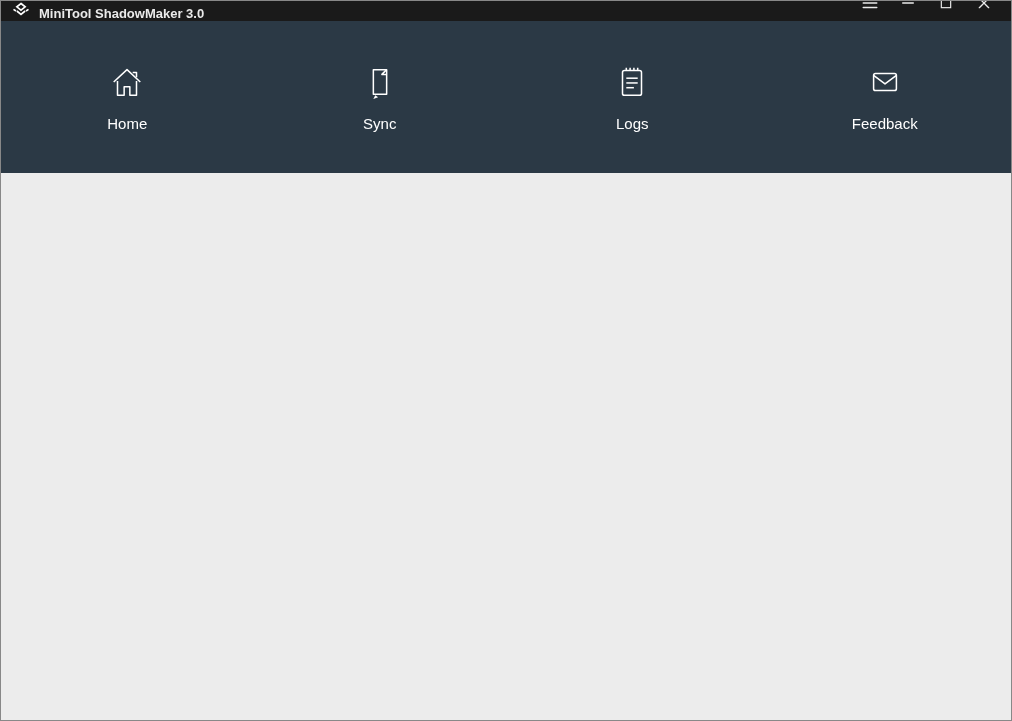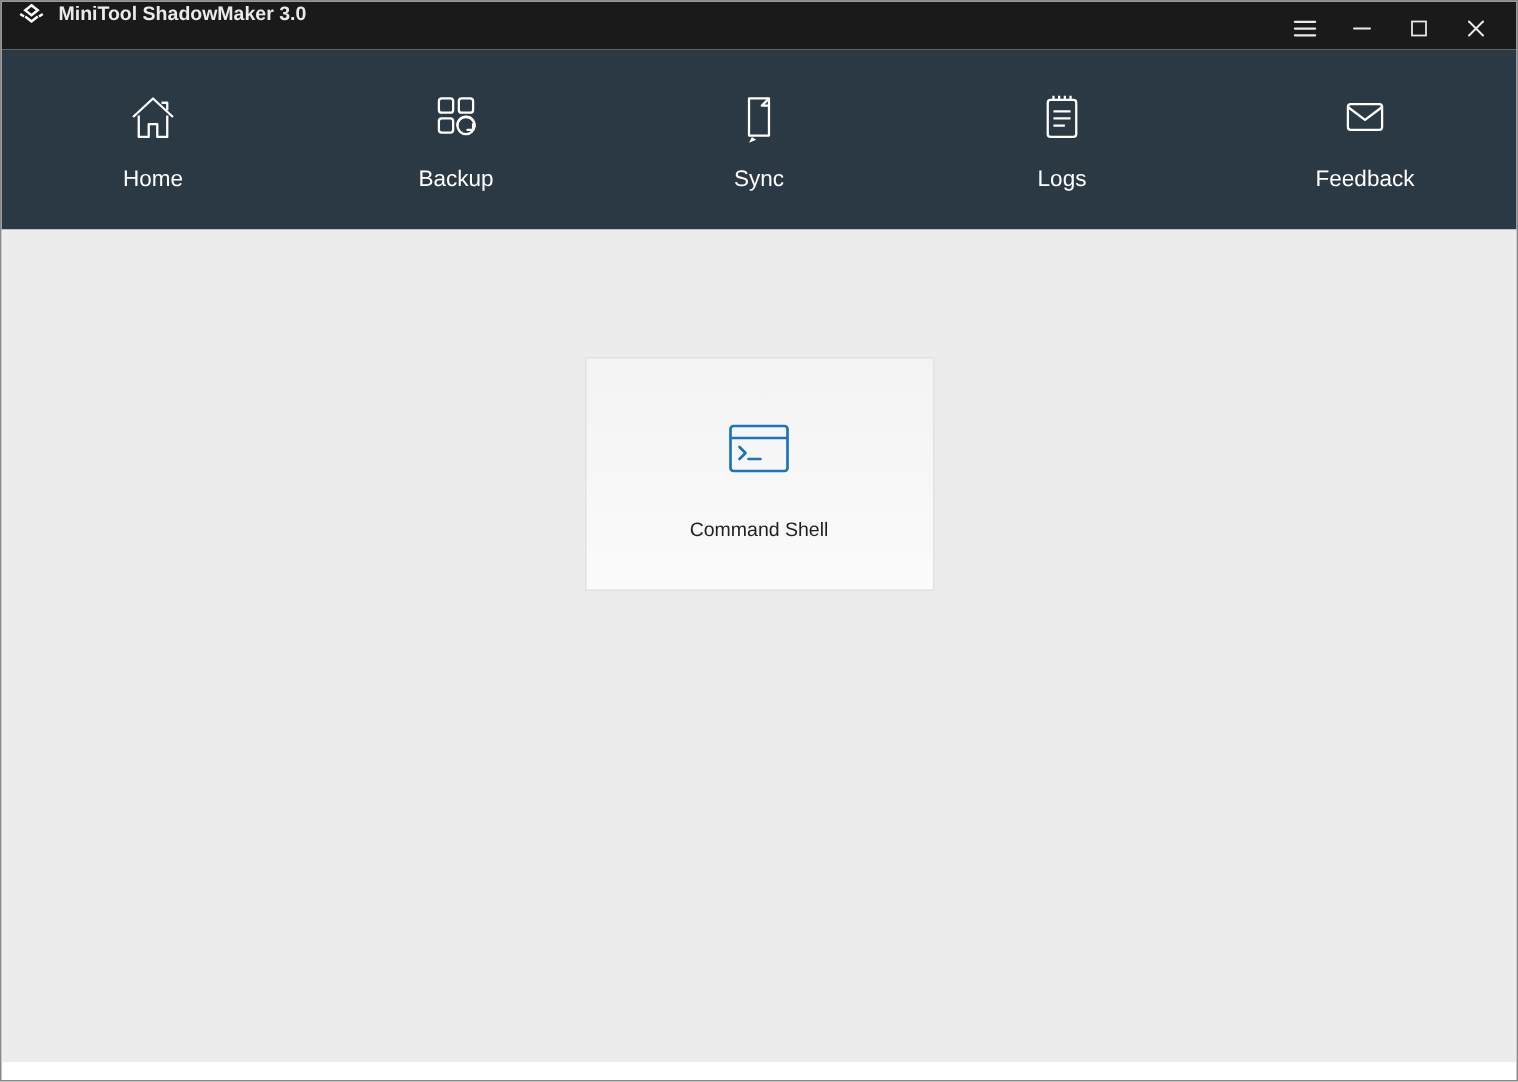--- a/index.html
+++ b/index.html
@@ -6,36 +6,36 @@
     body {
       font-family: "Segoe UI", Arial, sans-serif;
       background: #fff;
       width: 1012px;
       height: 721px;
       overflow: hidden;
       border: 1px solid #888;
     }
     .titlebar {
       background: #1a1a1a;
-      height: 32px;
+      height: 20px;
       display: flex;
-      align-items: flex-start;
+      align-items: flex-end;
       padding: 0 8px 0 10px;
       color: #eaeaea;
     }
     .titlebar .logo { display: flex; align-items: center; margin-right: 8px; }
     .titlebar .title { font-size: 13px; font-weight: 600; flex: 0 0 auto; }
     .titlebar .spacer { flex: 1; }
     .titlebar .winbtn {
       width: 38px; height: 36px; display: flex; align-items: center; justify-content: center;
     }
     .titlebar .winbtn svg { stroke: #eaeaea; }
     .navbar {
       background: #2b3945;
-      height: 120px;
+      height: 152px;
       display: flex;
     }
     .navitem {
       flex: 1;
       display: flex;
       flex-direction: column;
       align-items: center;
       justify-content: center;
       color: #fff;
       gap: 14px;
@@ -114,35 +114,20 @@
       <svg width="40" height="38" viewBox="0 0 40 40" fill="none" stroke="#fff" stroke-width="1.6" stroke-linejoin="round">
         <path d="M6 20 L20 7 L34 20"></path>
           <path d="M10 19 L10 34 L17 34 L17 25 L23 25 L23 34 L30 34 L30 19"></path>
           <path d="M26 10 L30 10 L30 15"></path>
       </svg>
     </span>
     <span class="navlabel">Home</span>
   </div>
   <div class="navitem">
     <span class="navicon">
-      <svg width="40" height="38" viewBox="0 0 40 40" fill="none" stroke="#fff" stroke-width="1.6">
-        <rect x="8" y="7" width="10" height="10" rx="2"></rect>
-          <rect x="22" y="7" width="10" height="10" rx="2"></rect>
-        <rect x="8" y="21" width="10" height="10" rx="2"></rect>
-        <g transform="translate(27,26)">
-            <circle r="6" fill="none"></circle>
-            <path d="M-6 0 A6 6 0 1 1 5 3" stroke-linecap="round"></path>
-            <path d="M5 -1 L5 3 L1 3" stroke-linecap="round" stroke-linejoin="round"></path>
-          </g>
-      </svg>
-    </span>
-    <span class="navlabel">Backup</span>
-  </div>
-  <div class="navitem">
-    <span class="navicon">
       <svg width="40" height="38" viewBox="0 0 40 40" fill="none" stroke="#fff" stroke-width="1.6" stroke-linejoin="round">
         <path d="M13 7 L27 7 L27 33 L13 33 Z"></path>
           <path d="M27 7 L22 12 L27 12"></path>
         <path d="M15 34 L13 38 L18 36" fill="#fff" stroke="none"></path>
       </svg>
     </span>
     <span class="navlabel">Sync</span>
   </div>
   <div class="navitem">
     <span class="navicon">
@@ -163,28 +148,17 @@
           <path d="M8 13 L20 22 L32 13"></path>
       </svg>
     </span>
     <span class="navlabel">Feedback</span>
   </div>
 </div>
 
 <div class="content">
   <div class="tile-row">
 
-    <div class="tile">
-      <span class="tile-icon">
-        <svg width="50" height="42" viewBox="0 0 50 42" fill="none" stroke="#1c75bc" stroke-width="1.8" stroke-linejoin="round">
-          <rect x="6" y="6" width="38" height="30" rx="2"></rect>
-          <line x1="6" y1="14" x2="44" y2="14"></line>
-          <path d="M12 20 L16 24 L12 28" stroke-linecap="round"></path>
-          <line x1="18" y1="28" x2="26" y2="28" stroke-linecap="round"></line>
-        </svg>
-      </span>
-      <span class="tile-label">Command Shell</span>
-    </div>
 
 
 
   </div>
 </div>
 
 </body></html>

